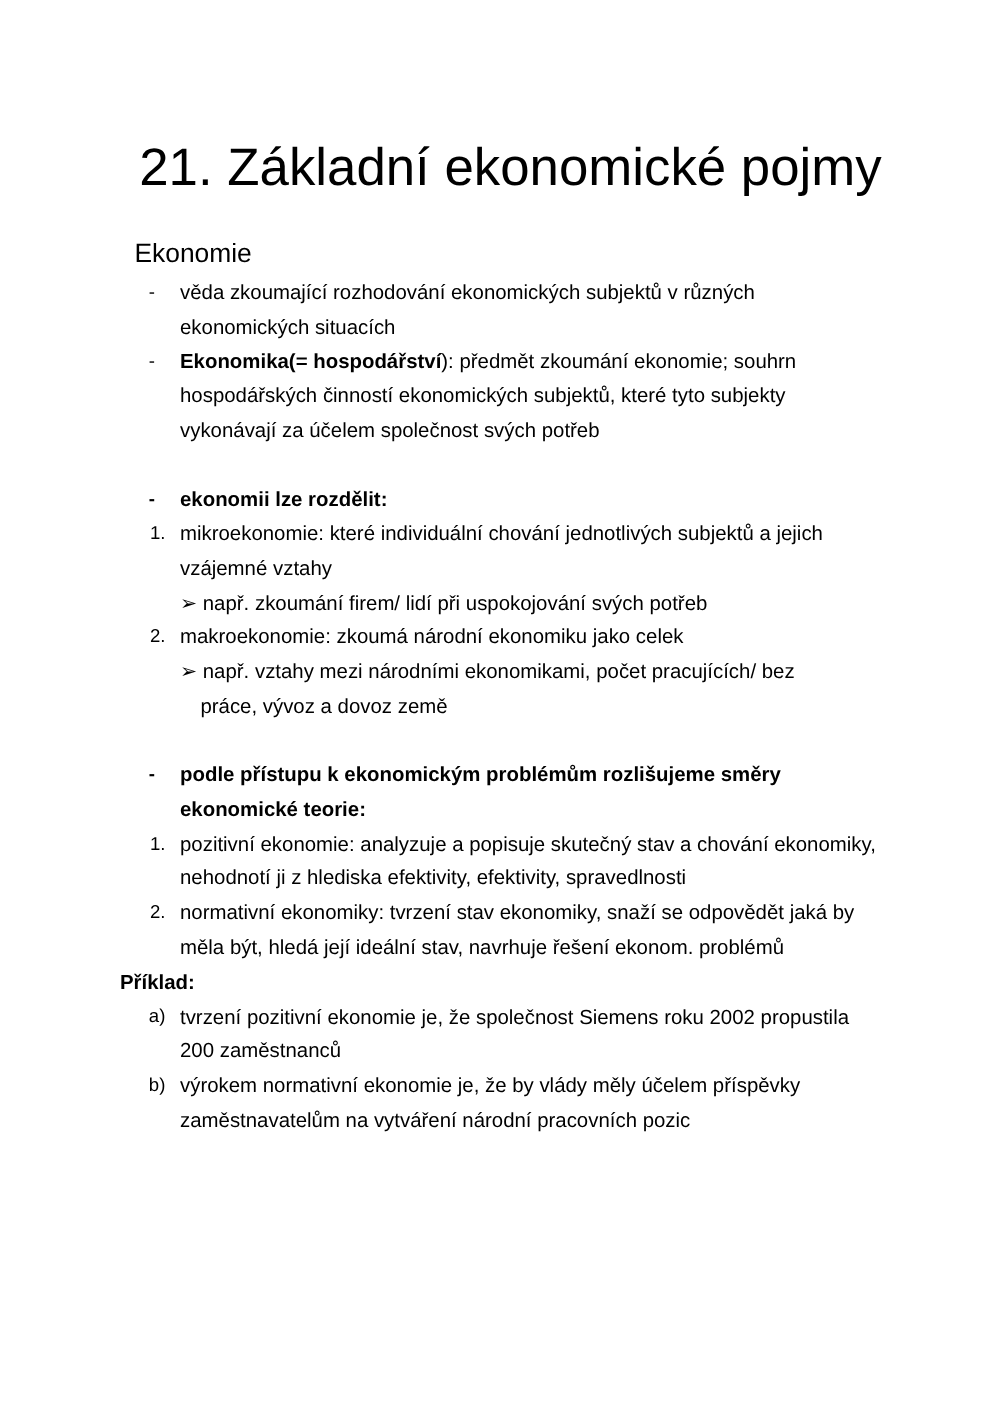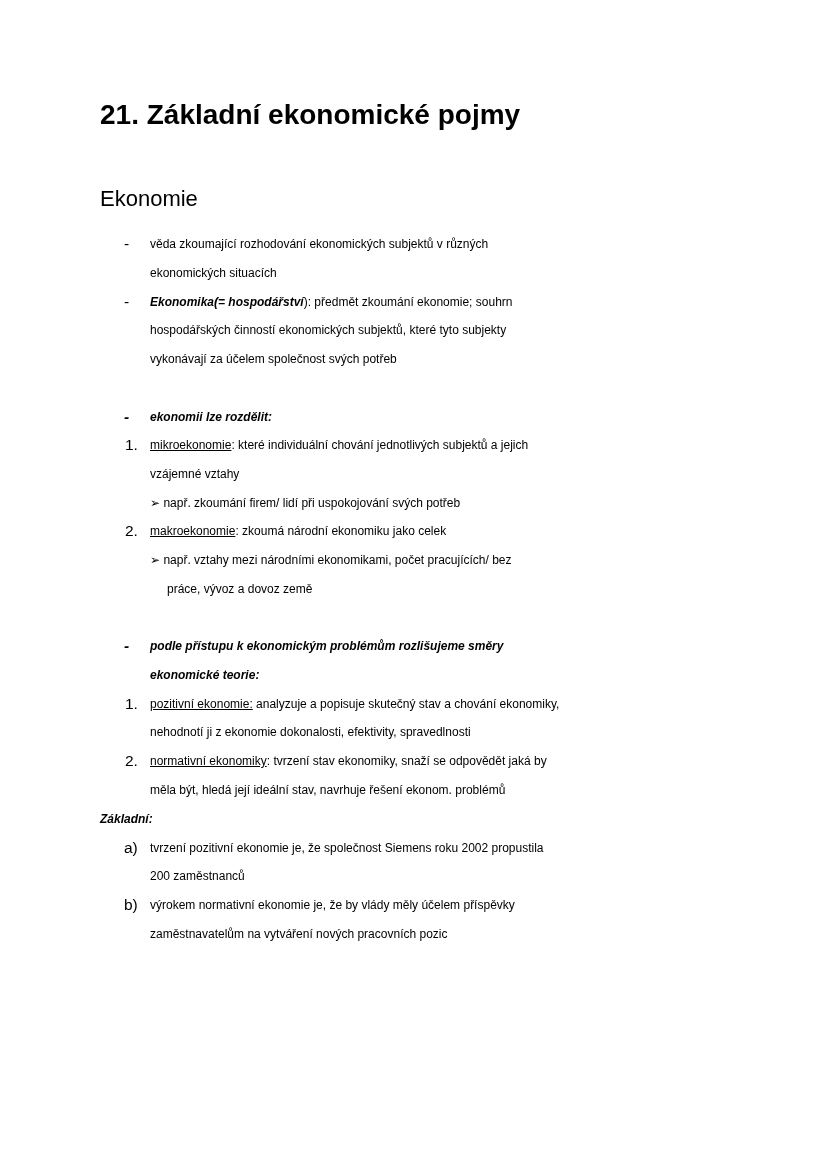--- a/index.html
+++ b/index.html
@@ -1,23 +1,23 @@
 <!DOCTYPE html>
 <html><head>
 <meta charset="utf-8">
 <style>
   html, body { margin:0; padding:0; background:#ffffff; }
   body { width:828px; height:1169px; position:relative; overflow:hidden;
          font-family:"Liberation Sans", sans-serif; color:#000; }
-  .title { position:absolute; left:100px; top:99px; font-size:28px; font-weight:bold; margin:0; letter-spacing:0; }
-  .h2 { position:absolute; left:100px; top:186px; font-size:22px; font-weight:normal; margin:0; }
-  .line { position:absolute; font-size:12px; line-height:20px; white-space:nowrap; }
+  .title { position:absolute; left:100px; top:99px; font-size:44px; font-weight:normal; margin:16px; letter-spacing:0; }
+  .h2 { position:absolute; left:100px; top:186px; font-size:22px; font-weight:normal; margin:12px; }
+  .line { position:absolute; font-size:17px; line-height:20px; white-space:nowrap; }
   .marker { position:absolute; font-size:15.5px; line-height:20px; }
-  .b { font-weight:bold;font-style:italic; }
-  .u { text-decoration:underline; }
+  .b { font-weight:bold; }
+  .u { }
 </style>
 </head>
 <body>
 
 <h1 class="title">21. Základní ekonomické pojmy</h1>
 <h2 class="h2">Ekonomie</h2>
 
 <div class="marker" style="left:124px;top:234px">-</div>
 <div class="line" style="left:150px;top:234px">věda zkoumající rozhodování ekonomických subjektů v různých</div>
 <div class="line" style="left:150px;top:263px">ekonomických situacích</div>
@@ -39,27 +39,27 @@
 <div class="line" style="left:150px;top:521px"><span class="u">makroekonomie</span><span>: zkoumá národní ekonomiku jako celek</span></div>
 <div class="line" style="left:150px;top:550px">➢ např. vztahy mezi národními ekonomikami, počet pracujících/ bez</div>
 <div class="line" style="left:167px;top:579px">práce, vývoz a dovoz země</div>
 
 <div class="marker b" style="left:124px;top:636px">-</div>
 <div class="line b" style="left:150px;top:636px">podle přístupu k ekonomickým problémům rozlišujeme směry</div>
 <div class="line b" style="left:150px;top:665px">ekonomické teorie:</div>
 
 <div class="marker" style="left:125px;top:694px">1.</div>
 <div class="line" style="left:150px;top:694px"><span class="u">pozitivní ekonomie:</span><span> analyzuje a popisuje skutečný stav a chování ekonomiky,</span></div>
-<div class="line" style="left:150px;top:722px">nehodnotí ji z ekonomie dokonalosti, efektivity, spravedlnosti</div>
+<div class="line" style="left:150px;top:722px">nehodnotí ji z hlediska efektivity, efektivity, spravedlnosti</div>
 
 <div class="marker" style="left:125px;top:751px">2.</div>
 <div class="line" style="left:150px;top:751px"><span class="u">normativní ekonomiky</span><span>: tvrzení stav ekonomiky, snaží se odpovědět jaká by</span></div>
 <div class="line" style="left:150px;top:780px">měla být, hledá její ideální stav, navrhuje řešení ekonom. problémů</div>
 
-<div class="line b" style="left:100px;top:809px">Základní:</div>
+<div class="line b" style="left:100px;top:809px">Příklad:</div>
 
 <div class="marker" style="left:124px;top:838px">a)</div>
 <div class="line" style="left:150px;top:838px">tvrzení pozitivní ekonomie je, že společnost Siemens roku 2002 propustila</div>
 <div class="line" style="left:150px;top:866px">200 zaměstnanců</div>
 
 <div class="marker" style="left:124px;top:895px">b)</div>
 <div class="line" style="left:150px;top:895px">výrokem normativní ekonomie je, že by vlády měly účelem příspěvky</div>
-<div class="line" style="left:150px;top:924px">zaměstnavatelům na vytváření nových pracovních pozic</div>
+<div class="line" style="left:150px;top:924px">zaměstnavatelům na vytváření národní pracovních pozic</div>
 
 </body></html>

